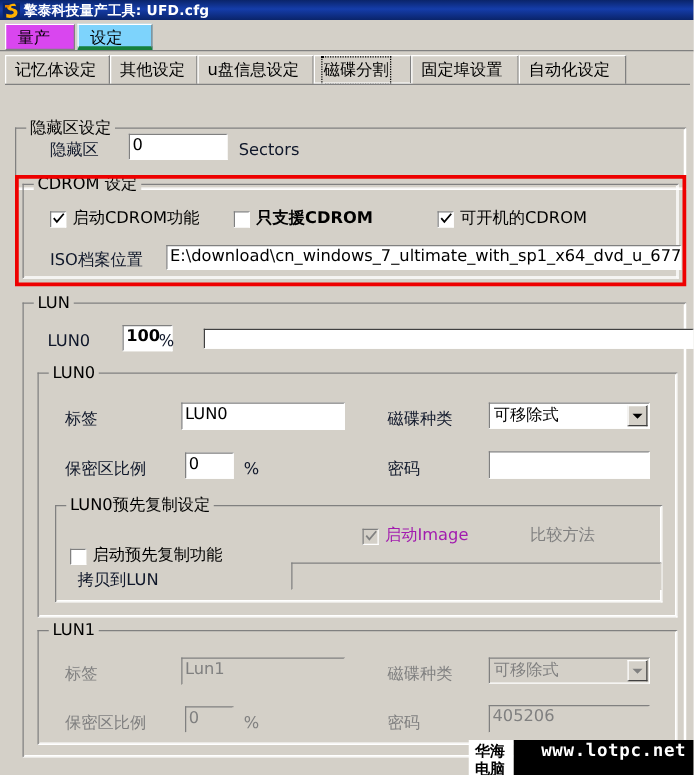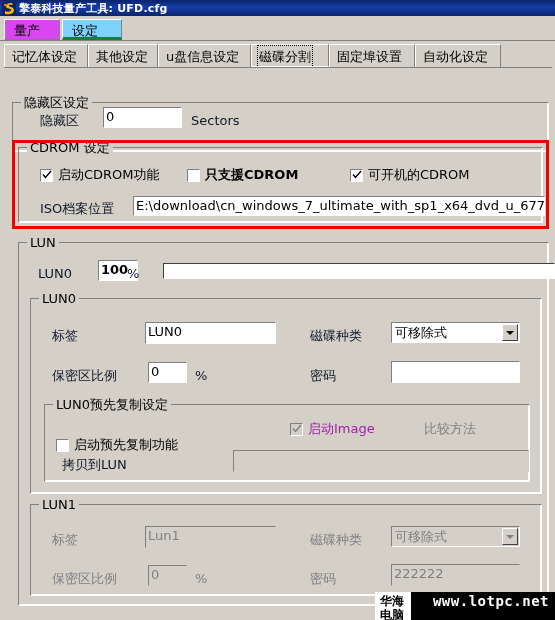--- a/index.html
+++ b/index.html
@@ -473,20 +473,20 @@
   <div class="combo dim" style="left:391px; top:526px; width:129px; height:21px;">
     <span class="cval">可移除式</span>
     <span class="cbtn"></span>
   </div>
 
   <div class="lbl dim" style="left:52px; top:571px;">保密区比例</div>
   <div class="textbox dim flat" style="left:148px; top:565px; width:39px; height:21px;">0</div>
   <div class="lbl dim" style="left:195px; top:571px;">%</div>
 
   <div class="lbl dim" style="left:310px; top:571px;">密码</div>
-  <div class="textbox dim flat" style="left:391px; top:564px; width:129px; height:22px;">222222</div>
+  <div class="textbox dim flat" style="left:391px; top:564px; width:129px; height:22px;">405206</div>
 
   <div class="watermark" style="left:343px; top:592px;">
     <span class="wm-left">华海电脑网</span>
     <span class="wm-right">www.lotpc.net</span>
   </div>
 
 </div>
 
 </body></html>

